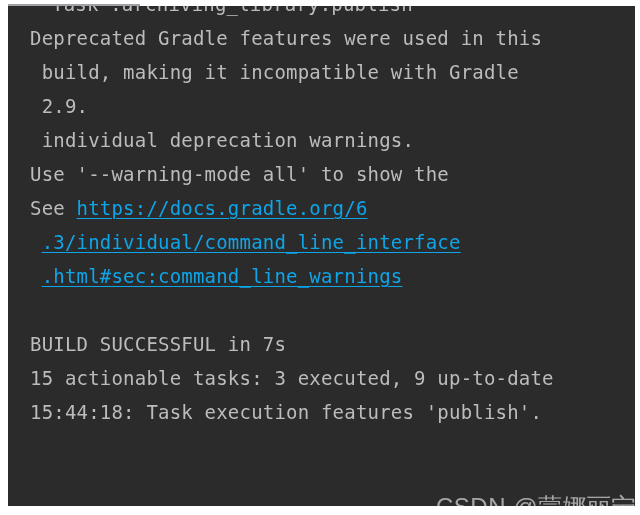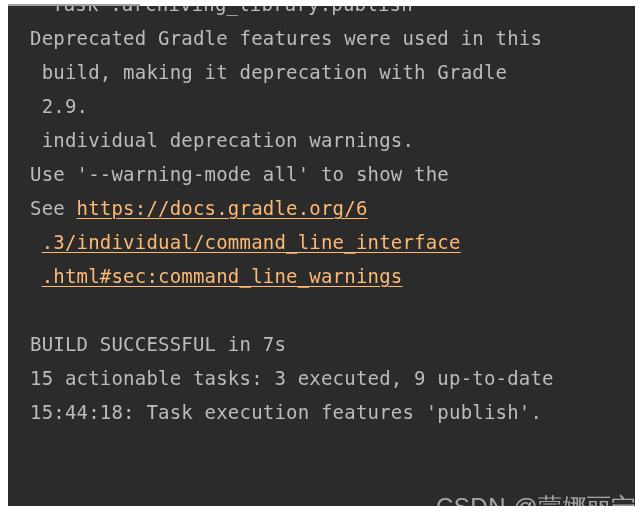--- a/index.html
+++ b/index.html
@@ -84,21 +84,21 @@
     letter-spacing: .2px;
     padding-left: 22px;
     min-height: 34px;
   }
 
   .line.blank {
     color: transparent;
   }
 
   .link {
-    color: #fdba74;
+    color: #0ea5e9;
     text-decoration: underline;
     text-underline-offset: 3px;
     text-decoration-thickness: 1px;
     cursor: pointer;
   }
 
   
   #watermark {
     position: absolute;
     right: 4px;
@@ -123,21 +123,21 @@
   </div>
 
   <div id="console">
 
     <div id="clipped-line-wrap">
       <span class="line">Task :archiving_library:publish</span>
     </div>
 
     <div id="log">
         <span class="line">Deprecated Gradle features were used in this</span>
-        <span class="line"> build, making it deprecation with Gradle</span>
+        <span class="line"> build, making it incompatible with Gradle</span>
         <span class="line"> 2.9.</span>
         <span class="line"> individual deprecation warnings.</span>
         <span class="line">Use '--warning-mode all' to show the</span>
         <span class="line"><span>See </span><span class="link">https://docs.gradle.org/6</span></span>
         <span class="line"><span> </span><span class="link">.3/individual/command_line_interface</span></span>
         <span class="line"><span> </span><span class="link">.html#sec:command_line_warnings</span></span>
         <span class="line blank"> </span>
         <span class="line">BUILD SUCCESSFUL in 7s</span>
         <span class="line">15 actionable tasks: 3 executed, 9 up-to-date</span>
         <span class="line">15:44:18: Task execution features 'publish'.</span>

